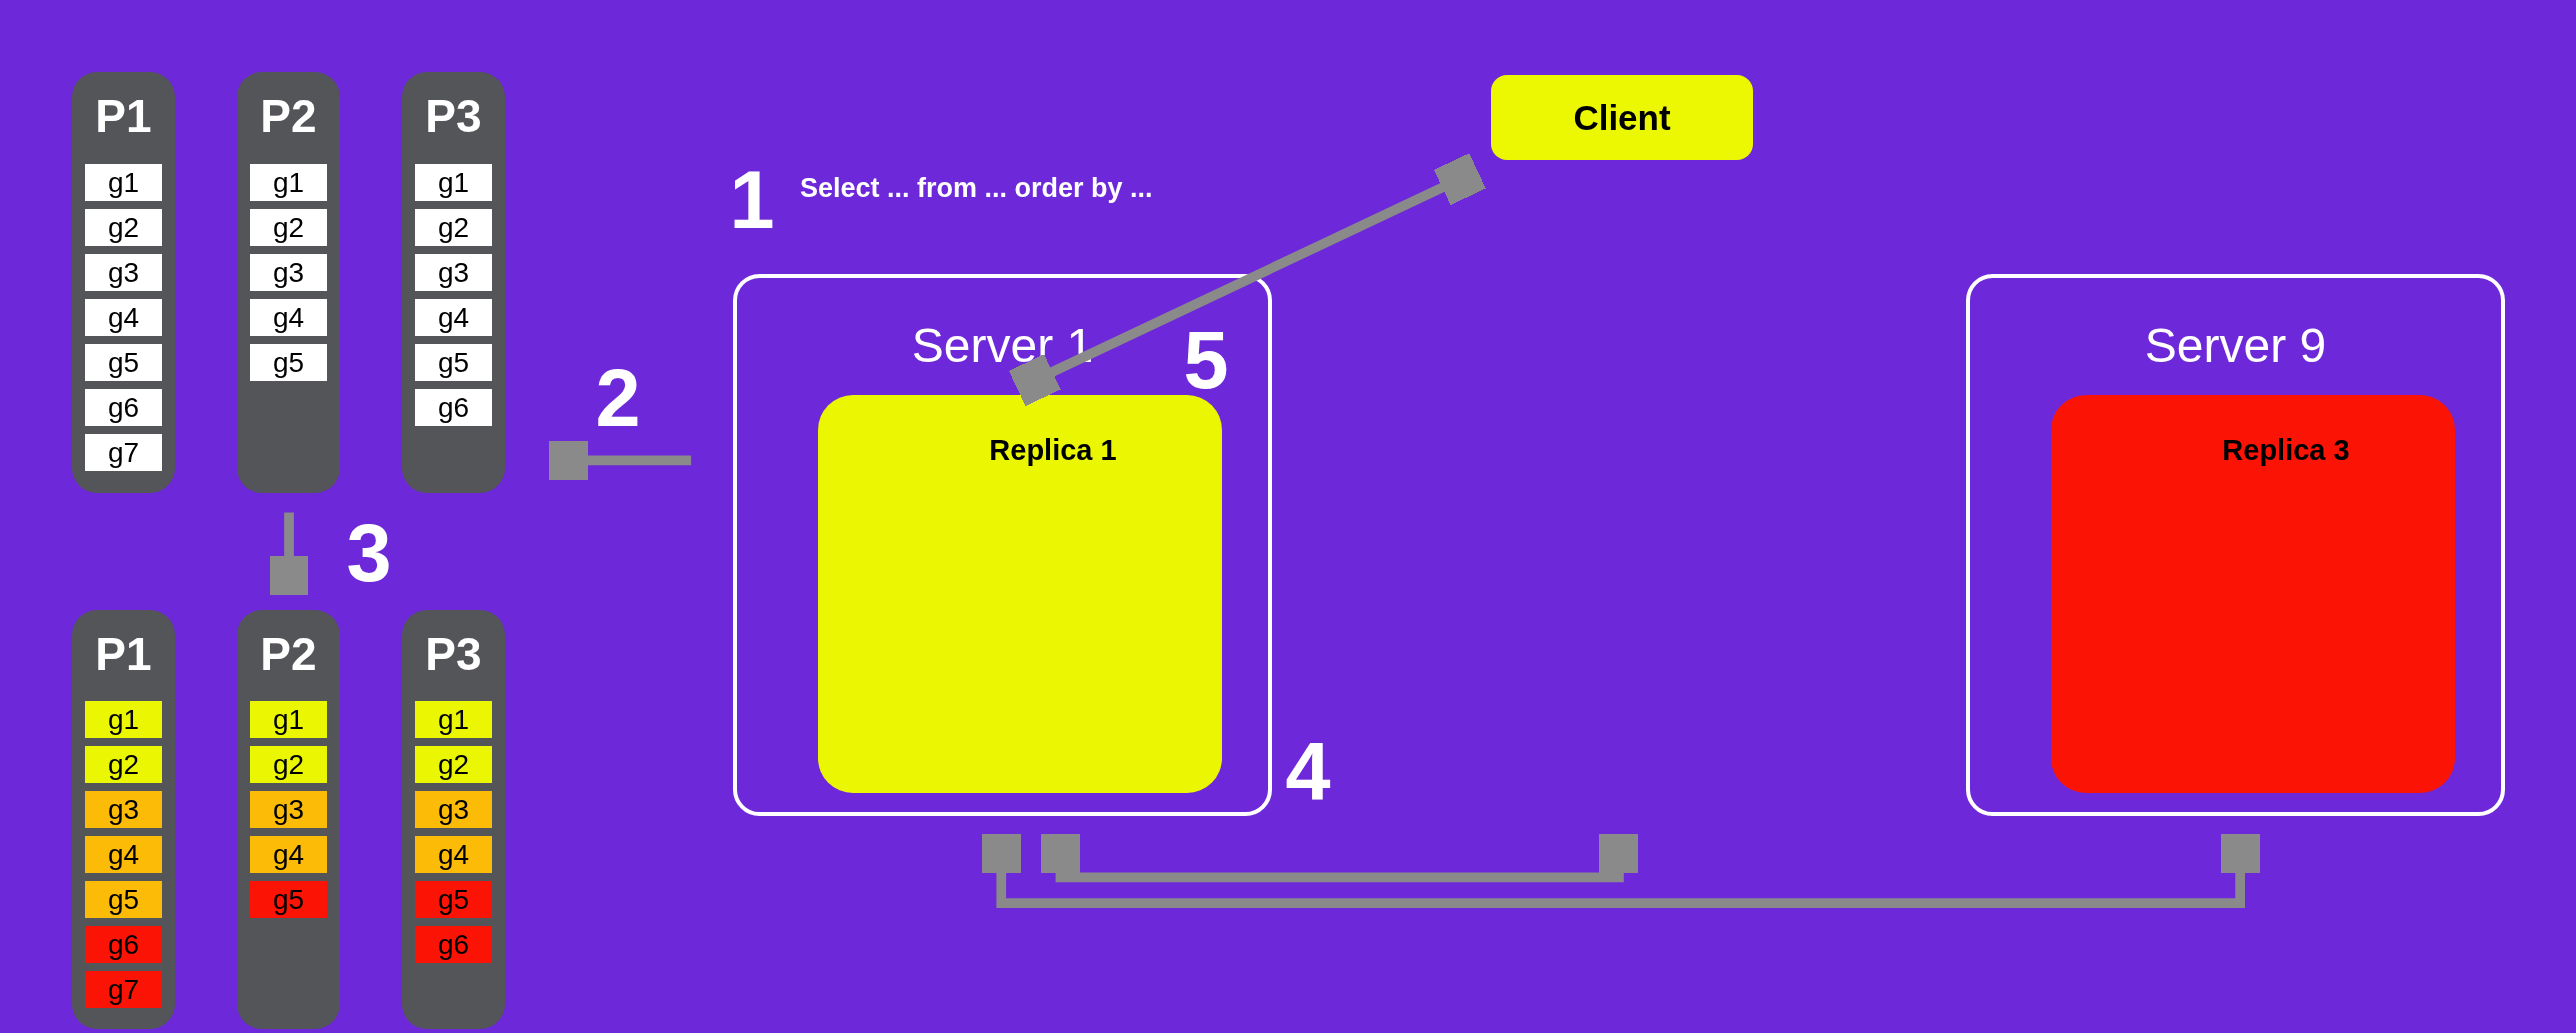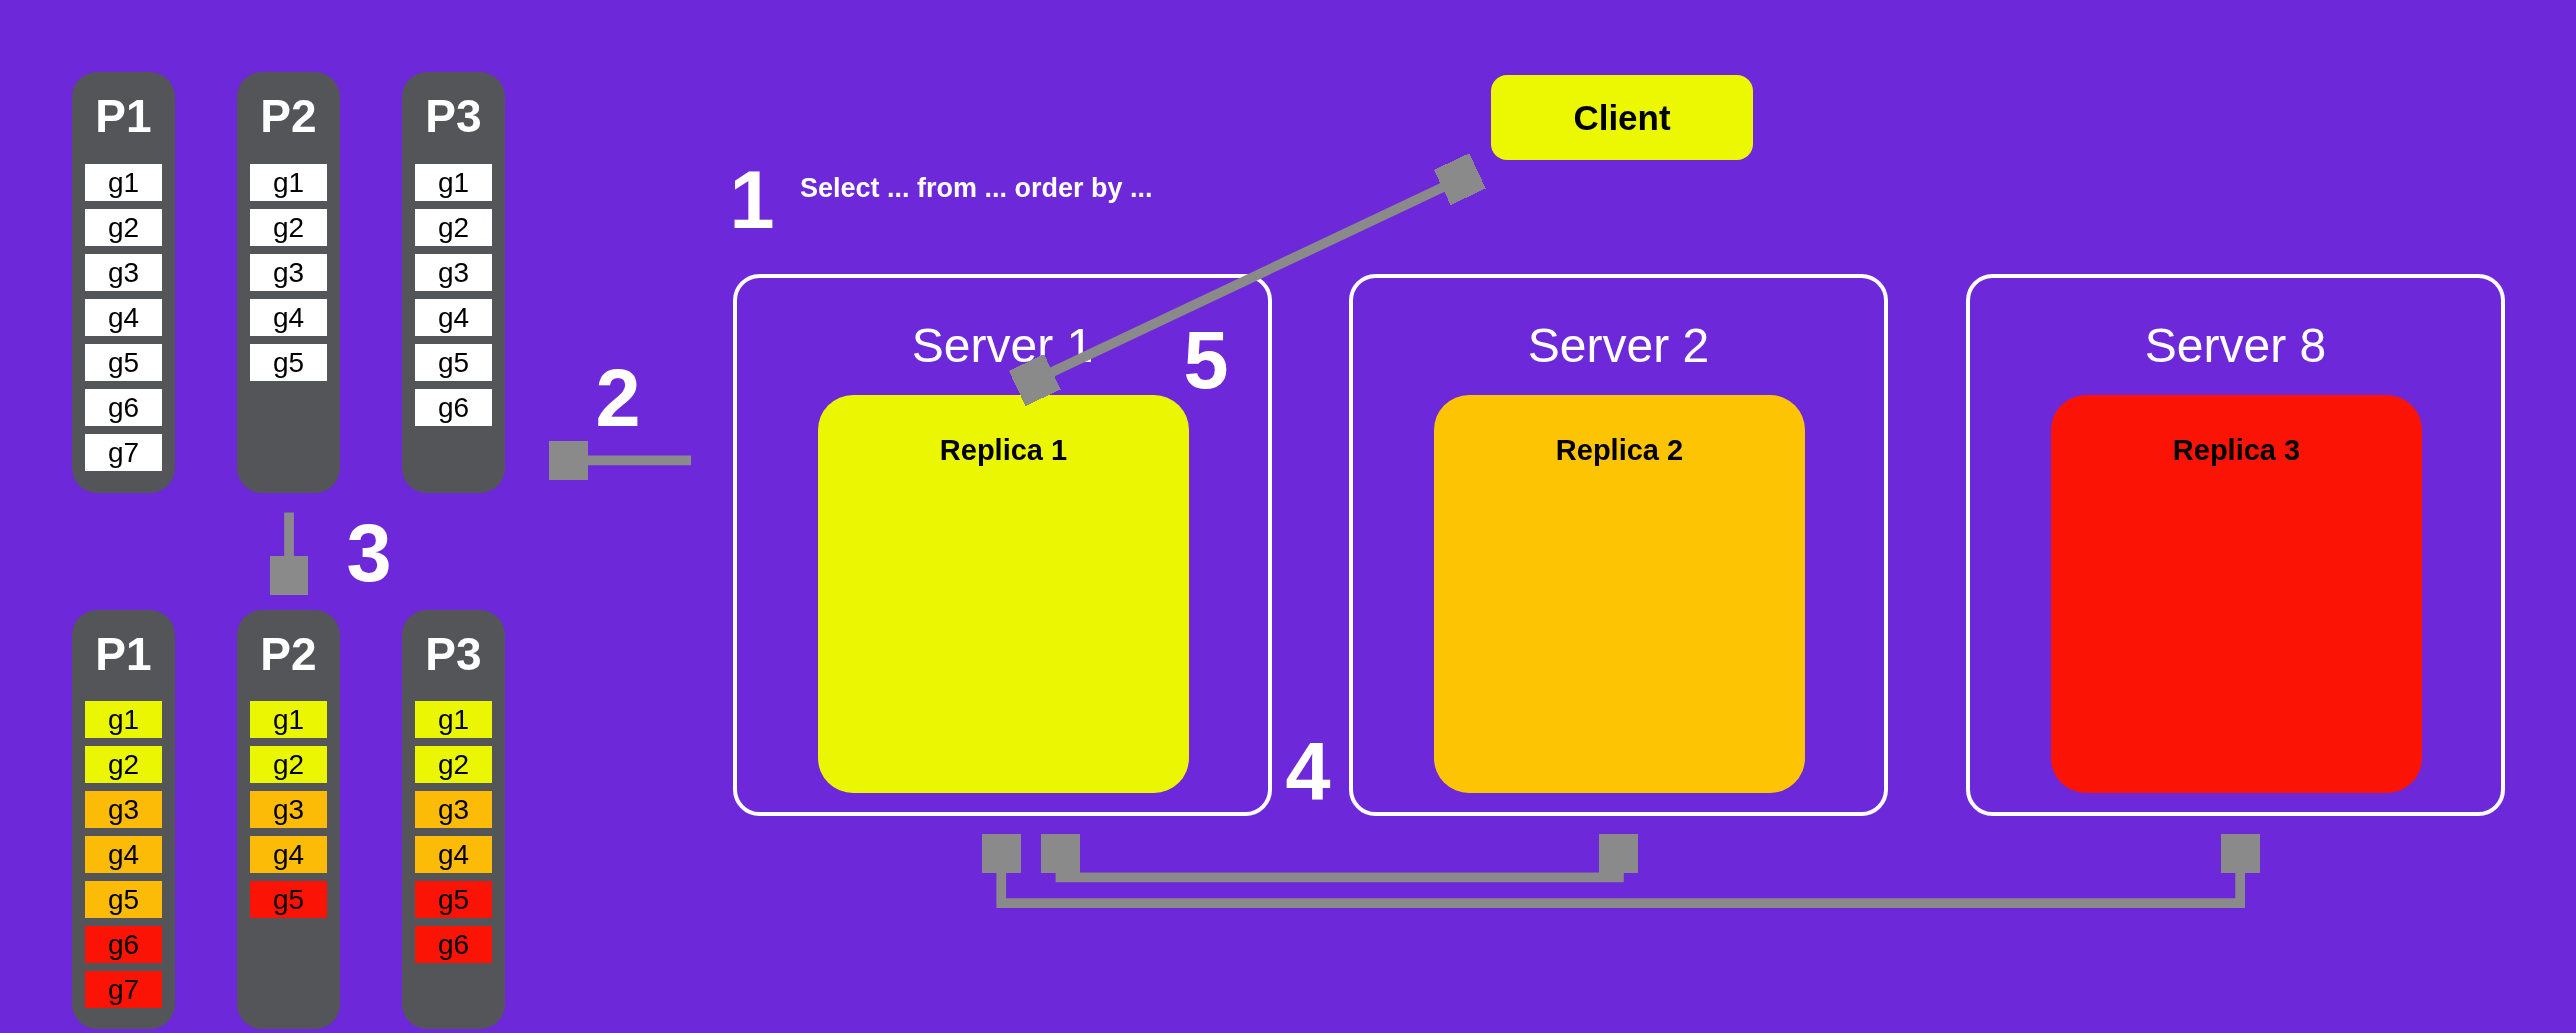--- a/index.html
+++ b/index.html
@@ -70,20 +70,21 @@
     font-size: 48px;
     font-weight: 500;
   }
   .replica {
     position: absolute;
     left: 81px;
     top: 117px;
     width: 371px;
     height: 398px;
     border-radius: 35px;
+    padding-left: 33px;
   }
   .rlabel {
     position: absolute;
     top: 39px;
     width: 100%;
     text-align: center;
     color: #000000;
     font-size: 29px;
     font-weight: 700;
   }
@@ -208,28 +209,22 @@
       <div class="cell" style="background: rgb(251, 20, 6);">g6</div>
     </div>
   </div>
 
   <div class="server" style="left:733px">
     <div class="slabel">Server 1</div>
     <div class="replica" style="background: rgb(234, 246, 2);">
       <div class="rlabel">Replica 1</div>
     </div>
   </div>
-  <div class="server" style="left:1349px">
-    <div class="slabel">Server 2</div>
-    <div class="replica" style="background: rgb(253, 196, 4);">
-      <div class="rlabel">Replica 2</div>
-    </div>
-  </div>
   <div class="server" style="left:1966px">
-    <div class="slabel">Server 8</div>
+    <div class="slabel">Server 9</div>
     <div class="replica" style="background: rgb(251, 20, 6);">
       <div class="rlabel">Replica 3</div>
     </div>
   </div>
 
   <div class="client" style="background: rgb(236, 248, 2);">
     <span>Client</span>
   </div>
 
   <div class="num" style="left:752px;  top:200px">1</div>

